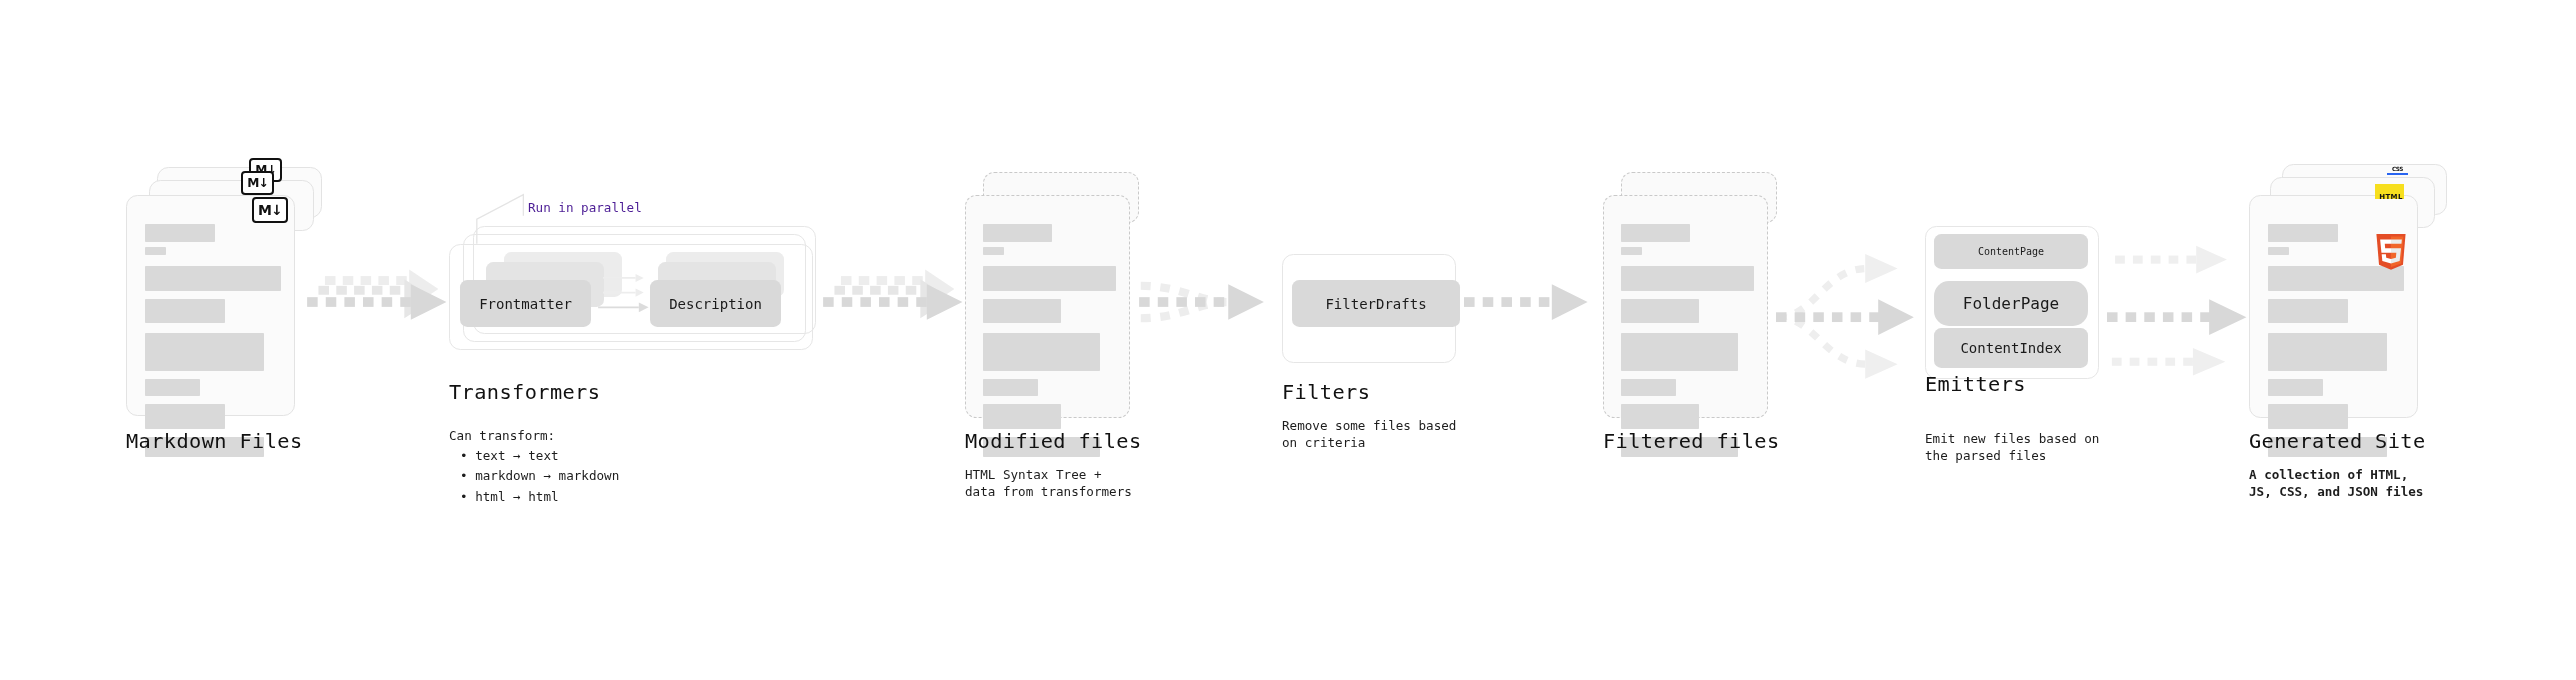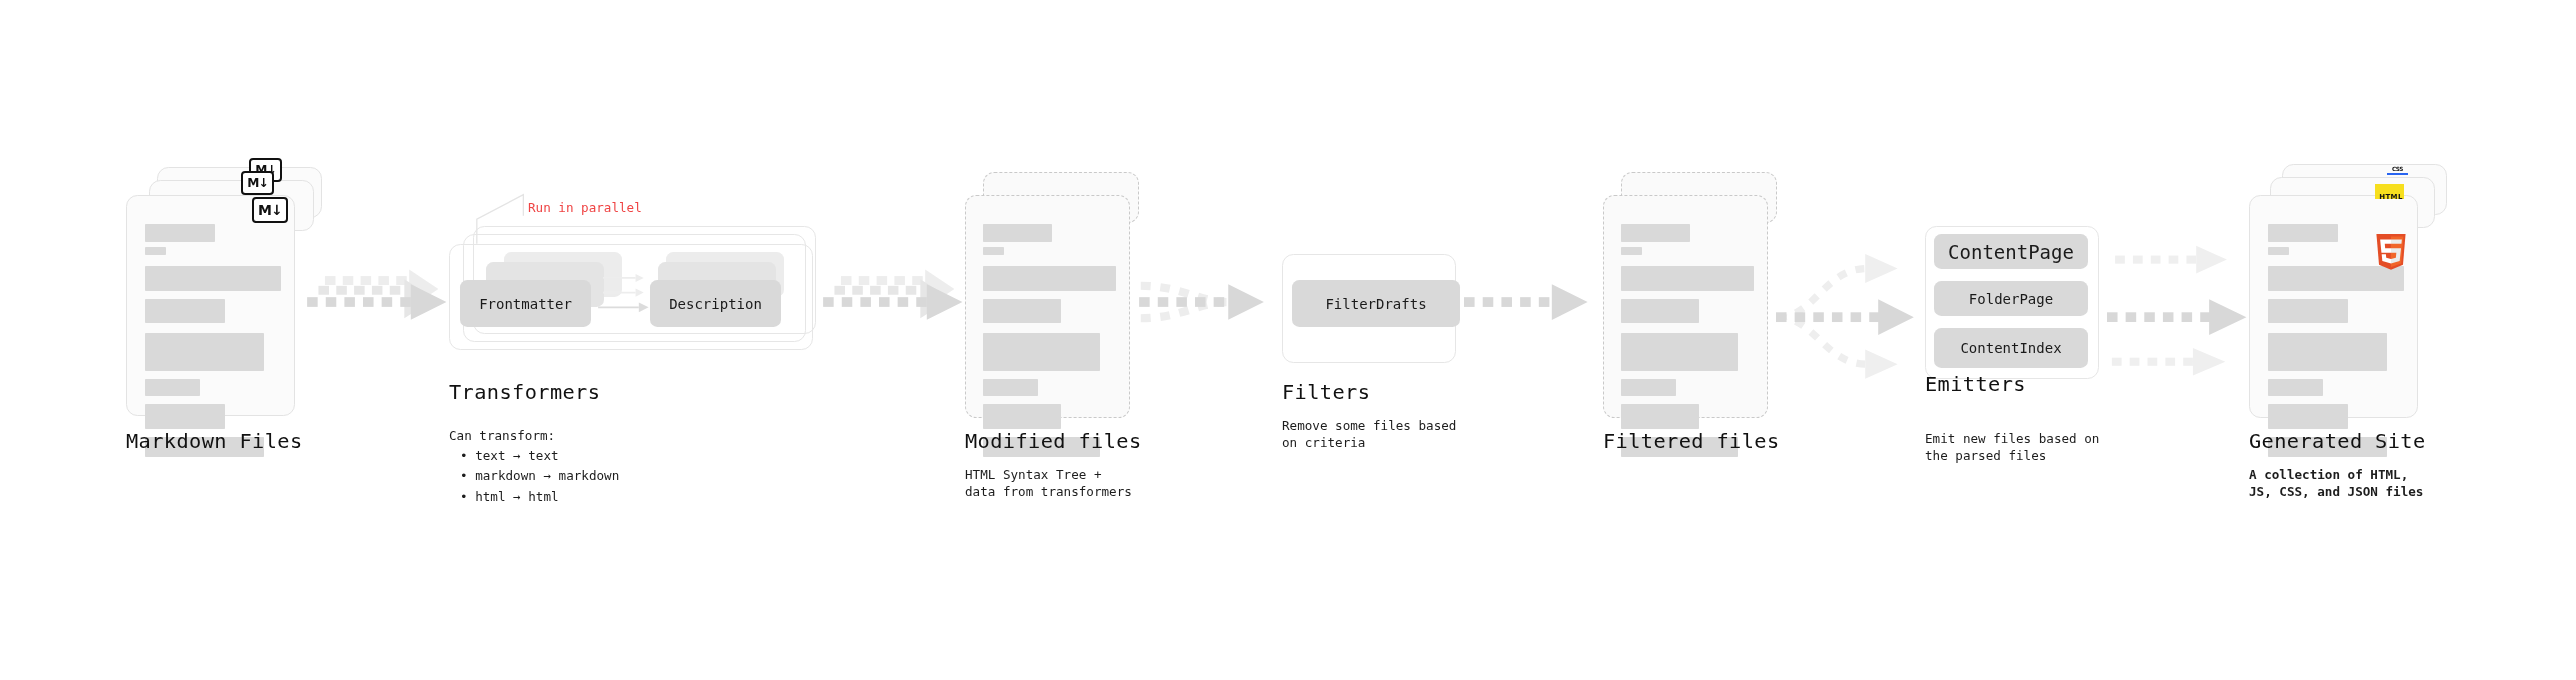--- a/index.html
+++ b/index.html
@@ -36,21 +36,21 @@
   .panel{position:absolute;border:1.2px solid #e6e6e6;border-radius:11.4px;background:transparent;}
   .chip{
     position:absolute;background:#d9d9d9;border-radius:7.3px;
     display:flex;align-items:center;justify-content:center;
     color:#1a1a1a;white-space:nowrap;
   }
 
   
   .title{position:absolute;font-size:20.3px;color:#111;white-space:nowrap;letter-spacing:0.4px;}
   .sub{position:absolute;font-size:12.6px;line-height:17px;color:#1d1d1d;white-space:pre;}
-  .faint{position:absolute;font-size:12.6px;color:#ef4444;white-space:nowrap;}
+  .faint{position:absolute;font-size:12.6px;color:#4c1d95;white-space:nowrap;}
   .bullets{position:absolute;font-size:12.6px;line-height:17px;color:#1d1d1d;white-space:pre;}
 
   svg{display:block;overflow:visible;}
 </style>
 </head>
 <body>
 
 <div class="stage">
 
   <div class="node">
@@ -253,22 +253,22 @@
       <rect x="46" y="84" width="13" height="12"></rect>
         <rect x="69" y="84" width="13" height="12"></rect>
       <rect x="92" y="84" width="13" height="12"></rect>
         <rect x="115" y="84" width="13" height="12"></rect>
       <polygon points="126,68 170,90 126,112"></polygon>
     </g>
   </svg>
 
   <div class="node">
     <div class="panel" style="left:1925px;top:226px;width:172px;height:151px;"></div>
-    <div class="chip" style="left:1934px;top:234px;width:154px;height:35px;font-size:19px;">ContentPage</div>
-    <div class="chip" style="left:1934px;top:281px;width:154px;height:35px;font-size:14px;">FolderPage</div>
+    <div class="chip" style="left:1934px;top:234px;width:154px;height:35px;font-size:10px;">ContentPage</div>
+    <div class="chip" style="left:1934px;top:281px;width:154px;height:45px;font-size:16px;border-radius:15px;">FolderPage</div>
     <div class="chip" style="left:1934px;top:328px;width:154px;height:40px;font-size:14px;">ContentIndex</div>
     <div class="title" style="left:1925px;top:372px;text-align:right;">Emitters</div>
     <div class="sub" style="left:1925px;top:430px;">Emit new files based on
 the parsed files</div>
   </div>
 
   <svg class="node" style="left:2107px;top:244px;" width="154" height="122" viewBox="0 0 190 150">
     <g fill="#efefef">
       <rect x="10" y="14" width="12" height="10"></rect>
         <rect x="32" y="14" width="12" height="10"></rect>

